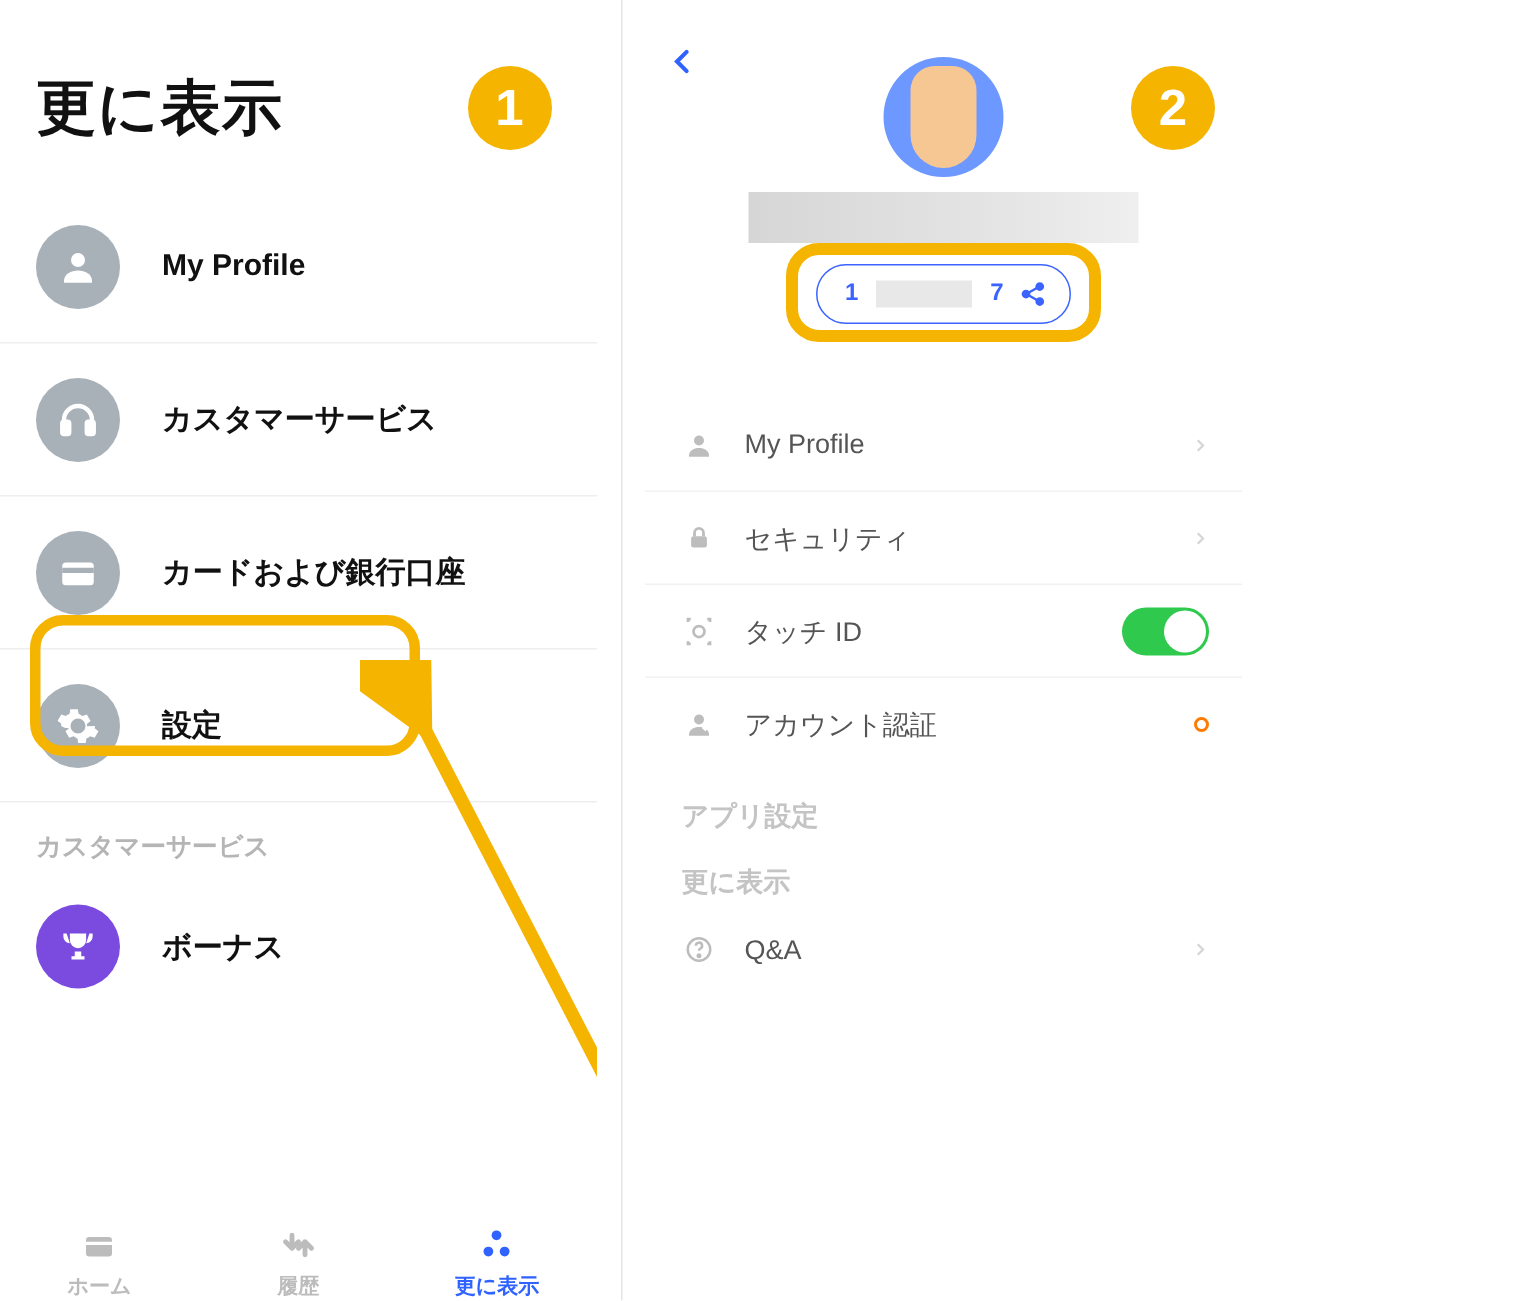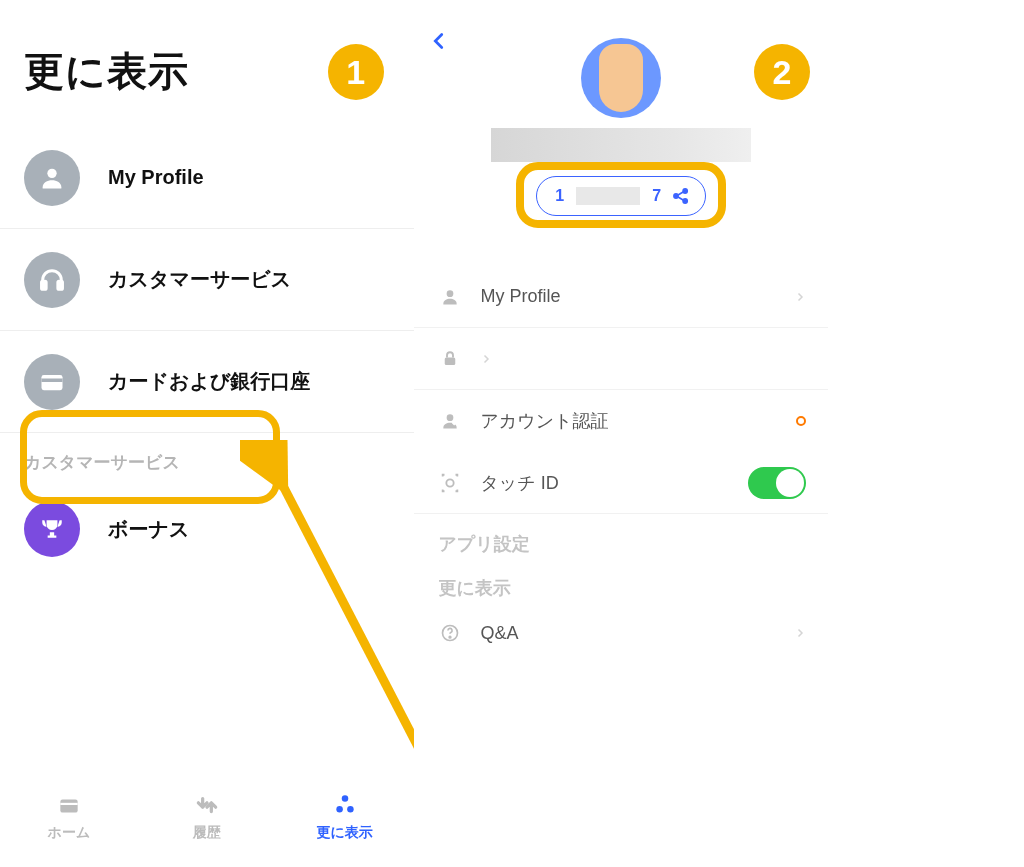--- a/index.html
+++ b/index.html
@@ -1,34 +1,34 @@
 <!DOCTYPE html>
 <html><head>
 <meta charset="utf-8">
 <style>
   * { box-sizing: border-box; margin: 0; padding: 0; }
   html, body { width: 1024px; height: 867px; font-family: -apple-system, "Helvetica Neue", Arial, "Hiragino Kaku Gothic ProN", "Hiragino Sans", Meiryo, sans-serif; background:#fff; color:#111; }
-  .stage { display:flex; width:828px; height:867px; }
+  .stage { display:flex; width:828px; height:867px;gap:16px; }
   .pane { position:relative; width:512px; height:867px; background:#fff; overflow:hidden; }
   .divider { width:1px; height:867px; background:#e5e5e5; }
 
   
   .l-title { font-size:40px; font-weight:800; letter-spacing:1px; padding:44px 0 28px 24px; }
   .l-list { }
   .l-row { display:flex; align-items:center; height:102px; border-bottom:1px solid #eee; padding-left:24px; }
   .l-row .icon-wrap { width:56px; height:56px; border-radius:50%; background:#A8B0B8; display:flex; align-items:center; justify-content:center; margin-right:28px; flex-shrink:0; }
   .l-row .icon-wrap.blue { background:#3B63FF; }
   .l-row .icon-wrap.purple { background:#7B4BDF; }
   .l-row .label { font-size:20px; font-weight:700; color:#111; }
   .l-section { font-size:17px; color:#B5B5B5; padding:18px 0 4px 24px; font-weight:600; }
 
   .highlight-box { position:absolute; border:7px solid #F5B400; border-radius:22px; pointer-events:none; }
 
   .tabbar { position:absolute; bottom:0; left:0; right:0; height:100px; display:flex; background:#fff; }
-  .tab { flex:1; display:flex; flex-direction:column; align-items:center; justify-content:center; gap:6px; color:#BCBCBC; }
+  .tab { flex:1; display:flex; flex-direction:column; align-items:center; justify-content:flex-end; gap:6px; color:#BCBCBC; }
   .tab.active { color:#2F62FF; }
   .tab .t-icon { width:30px; height:26px; }
   .tab .t-label { font-size:14px; font-weight:700; }
 
   .badge { position:absolute; width:56px; height:56px; border-radius:50%; background:#F5B400; color:#fff; display:flex; align-items:center; justify-content:center; font-size:34px; font-weight:800; }
 
   
   .r-header { position:relative; padding-top:16px; }
   .back { position:absolute; top:30px; left:14px; }
   .avatar { width:80px; height:80px; border-radius:50%; background:#6C98FF; position:relative; margin:22px auto 10px; overflow:hidden; }
@@ -86,20 +86,28 @@
         <span class="label">カスタマーサービス</span>
       </div>
       <div class="l-row">
         <span class="icon-wrap">
           <svg width="28" height="28" viewBox="0 0 24 24" fill="#fff">
               <rect x="3" y="6" width="18" height="13" rx="2"></rect>
               <rect x="3" y="9" width="18" height="3" fill="#A8B0B8"></rect>
             </svg>
         </span>
         <span class="label">カードおよび銀行口座</span>
+      </div>
+      <div class="l-row">
+        <span class="icon-wrap">
+          <svg width="30" height="30" viewBox="0 0 24 24" fill="#fff">
+              <path d="M12 8a4 4 0 1 0 0 8 4 4 0 0 0 0-8zm9 4a7 7 0 0 1-.1 1.2l2 1.6-2 3.4-2.4-.8a7 7 0 0 1-2 1.2l-.4 2.5h-4l-.4-2.5a7 7 0 0 1-2-1.2l-2.4.8-2-3.4 2-1.6A7 7 0 0 1 3 12a7 7 0 0 1 .1-1.2l-2-1.6 2-3.4 2.4.8a7 7 0 0 1 2-1.2L7.9 3h4l.4 2.5a7 7 0 0 1 2 1.2l2.4-.8 2 3.4-2 1.6c.1.4.1.8.1 1.2z"></path>
+            </svg>
+        </span>
+        <span class="label">設定</span>
       </div>
     </div>
 
     <div class="highlight-box" style="top:410px; left:20px; width:260px; height:94px"></div>
 
     <div class="l-section">カスタマーサービス</div>
 
     <div class="l-row" style="border-bottom:none">
       <span class="icon-wrap purple">
         <svg width="26" height="26" viewBox="0 0 24 24" fill="#fff">
@@ -197,47 +205,48 @@
             </svg>
           </span>
       </div>
       <div class="r-row">
         <span class="ri">
             <svg width="18" height="20" viewBox="0 0 24 24" fill="#BDBDBD">
               <rect x="5" y="10" width="14" height="10" rx="2"></rect>
               <path d="M8 10V7a4 4 0 0 1 8 0v3" fill="none" stroke="#BDBDBD" stroke-width="2.5"></path>
             </svg>
           </span>
+        <span class="rlabel">セキュリティ</span>
         <span class="chev">
             <svg width="12" height="16" viewBox="0 0 24 24" fill="none" stroke="#D5D5D5" stroke-width="3">
               <path d="M9 5l7 7-7 7"></path>
             </svg>
           </span>
+      </div>
+      <div class="r-row">
+        <span class="ri">
+            <svg width="22" height="22" viewBox="0 0 24 24" fill="none" stroke="#BDBDBD" stroke-width="2">
+              <path d="M6 3h-2v2M18 3h2v2M6 21h-2v-2M18 21h2v-2"></path>
+              <circle cx="12" cy="12" r="4"></circle>
+            </svg>
+          </span>
+        <span class="rlabel">タッチ ID</span>
+        <span class="switch"></span>
       </div>
       <div class="r-row" style="border-bottom:none">
         <span class="ri">
             <svg width="20" height="20" viewBox="0 0 24 24" fill="#BDBDBD">
               <circle cx="12" cy="8" r="4"></circle>
               <path d="M4 20c0-4 4-6 8-6s8 2 8 6v1H4z"></path>
               <path d="M15 14l2 2 4-4" stroke="#fff" stroke-width="2" fill="none"></path>
             </svg>
           </span>
         <span class="rlabel">アカウント認証</span>
         <span class="dot-orange"></span>
       </div>
-      <div class="r-row">
-        <span class="ri">
-            <svg width="22" height="22" viewBox="0 0 24 24" fill="none" stroke="#BDBDBD" stroke-width="2">
-              <path d="M6 3h-2v2M18 3h2v2M6 21h-2v-2M18 21h2v-2"></path>
-              <circle cx="12" cy="12" r="4"></circle>
-            </svg>
-          </span>
-        <span class="rlabel">タッチ ID</span>
-        <span class="switch"></span>
-      </div>
 
       <div class="r-section">アプリ設定</div>
 
 
       <div class="r-section">更に表示</div>
 
       <div class="r-row" style="border-bottom:none">
         <span class="ri">
             <svg width="20" height="20" viewBox="0 0 24 24" fill="none" stroke="#BDBDBD" stroke-width="2">
               <circle cx="12" cy="12" r="9"></circle>

